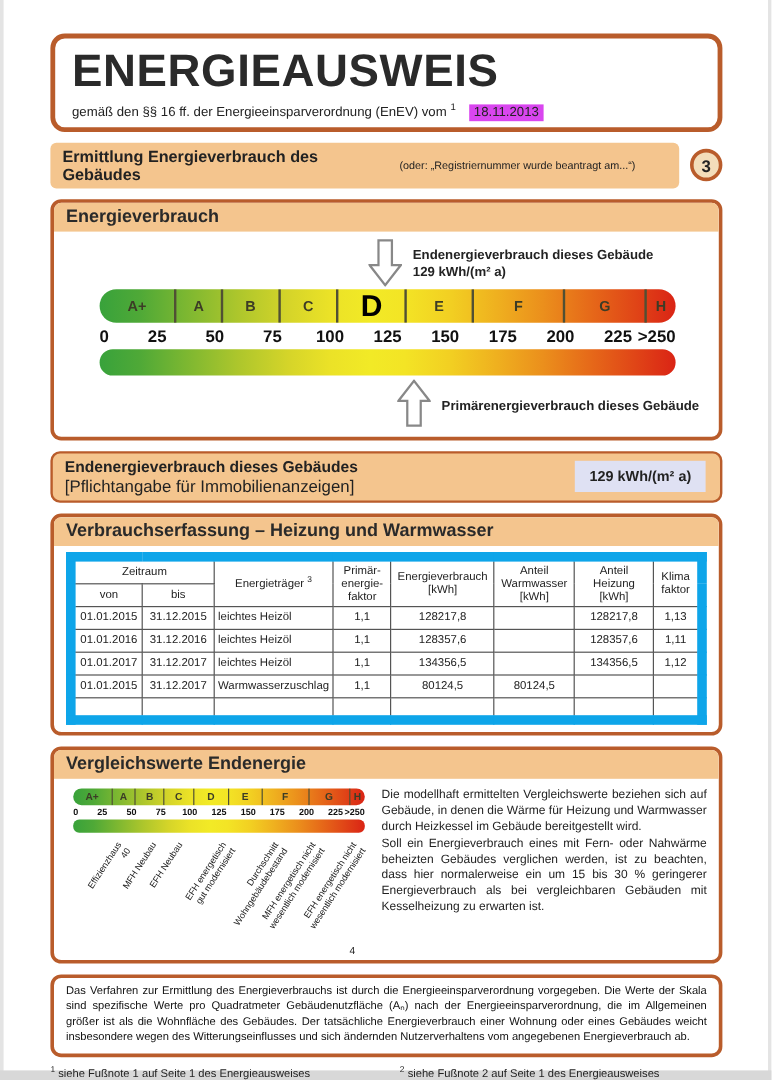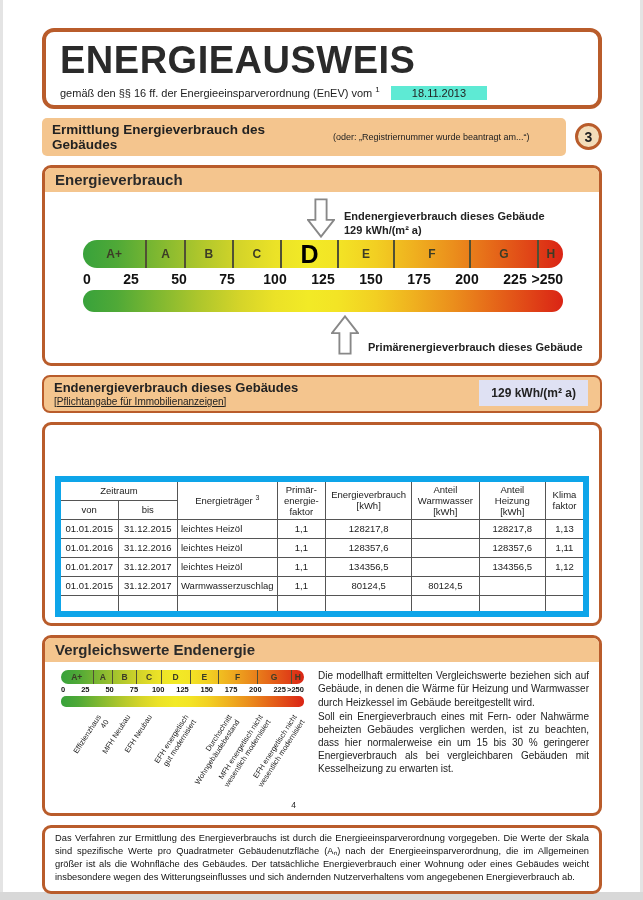--- a/index.html
+++ b/index.html
@@ -14,21 +14,21 @@
 
   .content { position:absolute; top:28px; left:42px; width:560px; }
 
   
   .hdr-box { border:4px solid #b95c2b; border-radius:12px; padding:7px 14px 6px; background:#fff; }
   .hdr-title-row { display:flex; align-items:baseline; gap:10px; }
   .hdr-title { font-size:38px; font-weight:bold; color:#2a2a2a; letter-spacing:.5px; }
   .hdr-sub { font-size:17px; font-weight:bold; color:#2a2a2a; }
   .hdr-law { font-size:11px; margin-top:3px; }
   .hdr-law sup { font-size:8px; }
-  .hl-date { background:#5eead4; padding:1px 21px; margin-left:8px;text-align:center; }
+  .hl-date { background:#d946ef; padding:1px 4px; margin-left:8px;text-align:center; }
 
   
   .sec-row { display:flex; align-items:center; gap:9px; margin-top:9px; }
   .sec-bar { flex:1; background:#f4c58e; border-radius:5px; padding:4px 10px; display:flex; align-items:center; justify-content:space-between; min-height:36px; }
   .sec-title { font-weight:bold; font-size:13.5px; }
   .reg-block { width:224px; }
   .reg-line1 { font-size:11px; display:flex; gap:8px; align-items:baseline; }
   .reg-label { font-weight:bold; }
   .reg-label sup { font-size:8px; font-weight:normal; }
   .reg-badge { background:#b4adc2; font-size:9px; padding:1px 5px; }
@@ -36,44 +36,44 @@
   .page-circle { width:27px; height:27px; flex:0 0 27px; border:3px solid #b95c2b; border-radius:50%;
     display:flex; align-items:center; justify-content:center; font-weight:bold; font-size:14px; background:#f3ddba; }
 
   
   .box { border:3px solid #b95c2b; border-radius:9px; margin-top:9px; overflow:hidden; background:#fff; }
   .box-hdr { background:#f4c58e; font-weight:bold; font-size:15px; color:#2a2a2a; padding:3px 10px 4px; }
   .box-body { padding:5px 10px 6px; }
 
   
   .egrad { background:linear-gradient(90deg,#38a23b 0%,#4fa937 7%,#7cb731 15%,#adc62c 24%,#d6d529 33%,#ebe227 40%,#f2ea26 47%,#f3e425 53%,#f2cf22 61%,#efb01f 69%,#eb8f1c 77%,#e66a19 85%,#e04517 93%,#da2415 100%); }
-  .anno { display:flex; align-items:flex-end; gap:9px; }
+  .anno { display:flex; align-items:center; gap:9px; }
   .anno.top { margin-left:252px; margin-top:1px; }
   .anno.bottom { margin-left:276px; margin-top:3px; margin-bottom:2px; }
   .anno-text { font-size:11px; font-weight:bold; line-height:1.3; padding-top:3px; }
   .anno.bottom .anno-text { padding-top:7px; }
   .scale { margin:2px 26px 0 28px; }
   .strip { position:relative; display:flex; height:28px; border-radius:14px; overflow:hidden; }
   .band { display:flex; align-items:center; justify-content:center; }
   .band.sep { border-left:2px solid #505034; }
   .letter { font-size:12px; font-weight:bold; color:#3c3c26; line-height:28px; }
   .letter.big { font-size:25px; color:#000; }
   .ticks { position:relative; height:21px; margin-top:1px; }
   .tick { position:absolute; top:2px; transform:translateX(-50%); font-size:14px; font-weight:bold; color:#111; white-space:nowrap; }
   .gbar { height:22px; border-radius:11px; }
 
   
   .ee-bar { margin-top:9px; background:#f4c58e; border:2px solid #b95c2b; border-radius:8px;
     padding:3px 8px 4px 10px; display:flex; align-items:center; justify-content:space-between; }
   .ee-title { font-weight:bold; font-size:13px; }
-  .ee-sub { font-size:10px; margin-top:1px;text-decoration:underline; }
+  .ee-sub { font-size:14px; margin-top:1px; }
   .ee-value { background:#dfe1f3; font-weight:bold; font-size:12px; padding:6px 12px; margin-right:4px; }
 
   
-  .vtable { width:100%; border-collapse:collapse; font-size:9.5px; color:#222; border:6px solid #0ea5e9;margin-top:46px; }
+  .vtable { width:100%; border-collapse:collapse; font-size:9.5px; color:#222; border:8px solid #0ea5e9; }
   .vtable th, .vtable td { border:1px solid #555; padding:2px 3px; font-weight:normal; }
   .vtable thead th { text-align:center; vertical-align:middle; }
   .vtable thead sup { font-size:7px; }
   .vtable td { height:19px; text-align:center; }
   .vtable td.c2 { text-align:left; }
   .pre { white-space:pre-line; }
 
   
   .vg-body { display:flex; padding:7px 10px 3px; }
   .vg-left { width:47%; position:relative; }
@@ -200,20 +200,21 @@
 
   <div class="ee-bar">
     <div>
       <div class="ee-title">Endenergieverbrauch dieses Gebäudes</div>
       <div class="ee-sub">[Pflichtangabe für Immobilienanzeigen]</div>
     </div>
     <div class="ee-value">129 kWh/(m² a)</div>
   </div>
 
   <div class="box">
+    <div class="box-hdr">Verbrauchserfassung – Heizung und Warmwasser</div>
     <div class="box-body">
       <table class="vtable">
         <colgroup>
           <col style="width:11.5%">
             <col style="width:11.5%">
             <col style="width:16.5%">
             <col style="width:9.5%">
           <col style="width:16.5%">
             <col style="width:13%">
             <col style="width:13.5%">

